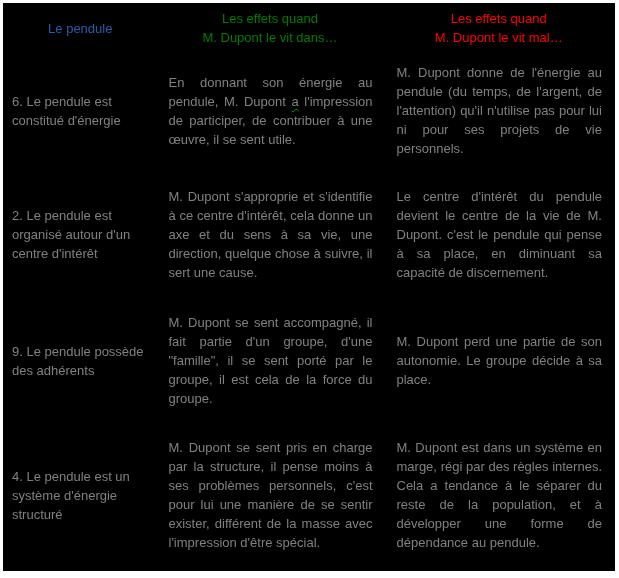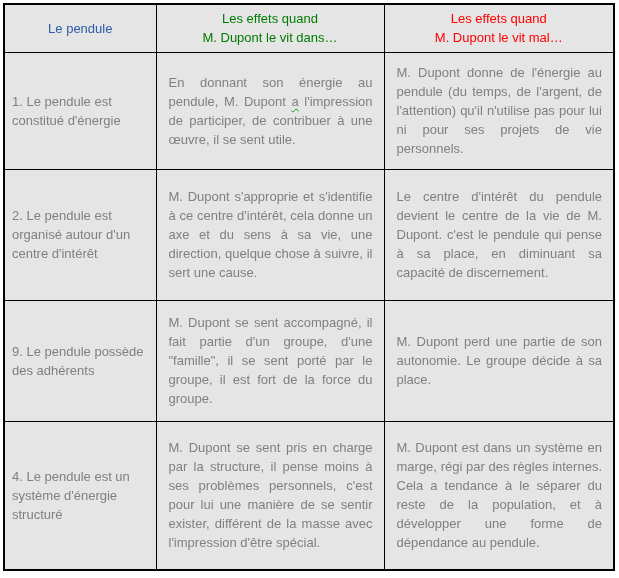--- a/index.html
+++ b/index.html
@@ -14,21 +14,21 @@
     box-sizing: border-box;
     width: 619px;
     height: 578px;
     padding: 3px 3px;
   }
   table.pendule-table {
     table-layout: fixed;
     border-collapse: collapse;
     width: 612px;
     border: 2px solid #000000;
-    background: #e5e5e5;
+    background: #000000;
   }
   col.c1 { width: 152px; }
   col.c2 { width: 228px; }
   col.c3 { width: 230px; }
 
   th, td {
     border: 1px solid #000000;
     vertical-align: middle;
     font-weight: normal;
     overflow: hidden;
@@ -95,21 +95,21 @@
         </th>
         <th class="hdr hdr-mal">
           <div>Les effets quand</div>
           <div>M. Dupont le vit mal…</div>
         </th>
       </tr>
     </thead>
     <tbody>
       <tr class="row-1">
         <td class="label-cell">
-          <span>1. Le pendule est constitué d'énergie</span>
+          <span>6. Le pendule est constitué d'énergie</span>
         </td>
         <td class="body-cell">
           <span>En donnant son énergie au pendule, M. Dupont </span><span class="squiggle">a</span><span> l'impression de participer, de contribuer à une œuvre, il se sent utile.</span>
         </td>
         <td class="body-cell">
           <span>M. Dupont donne de l'énergie au pendule (du temps, de l'argent, de l'attention) qu'il n'utilise pas pour lui ni pour ses projets de vie personnels.</span>
         </td>
       </tr>
       <tr class="row-2">
         <td class="label-cell">
@@ -120,21 +120,21 @@
         </td>
         <td class="body-cell">
           <span>Le centre d'intérêt du pendule devient le centre de la vie de M. Dupont. c'est le pendule qui pense à sa place, en diminuant sa capacité de discernement.</span>
         </td>
       </tr>
       <tr class="row-3">
         <td class="label-cell">
           <span>9. Le pendule possède des adhérents</span>
         </td>
         <td class="body-cell">
-          <span>M. Dupont se sent accompagné, il fait partie d'un groupe, d'une "famille", il se sent porté par le groupe, il est fort de la force du groupe.</span>
+          <span>M. Dupont se sent accompagné, il fait partie d'un groupe, d'une "famille", il se sent porté par le groupe, il est cela de la force du groupe.</span>
         </td>
         <td class="body-cell">
           <span>M. Dupont perd une partie de son autonomie. Le groupe décide à sa place.</span>
         </td>
       </tr>
       <tr class="row-4">
         <td class="label-cell">
           <span>4. Le pendule est un système d'énergie structuré</span>
         </td>
         <td class="body-cell">

